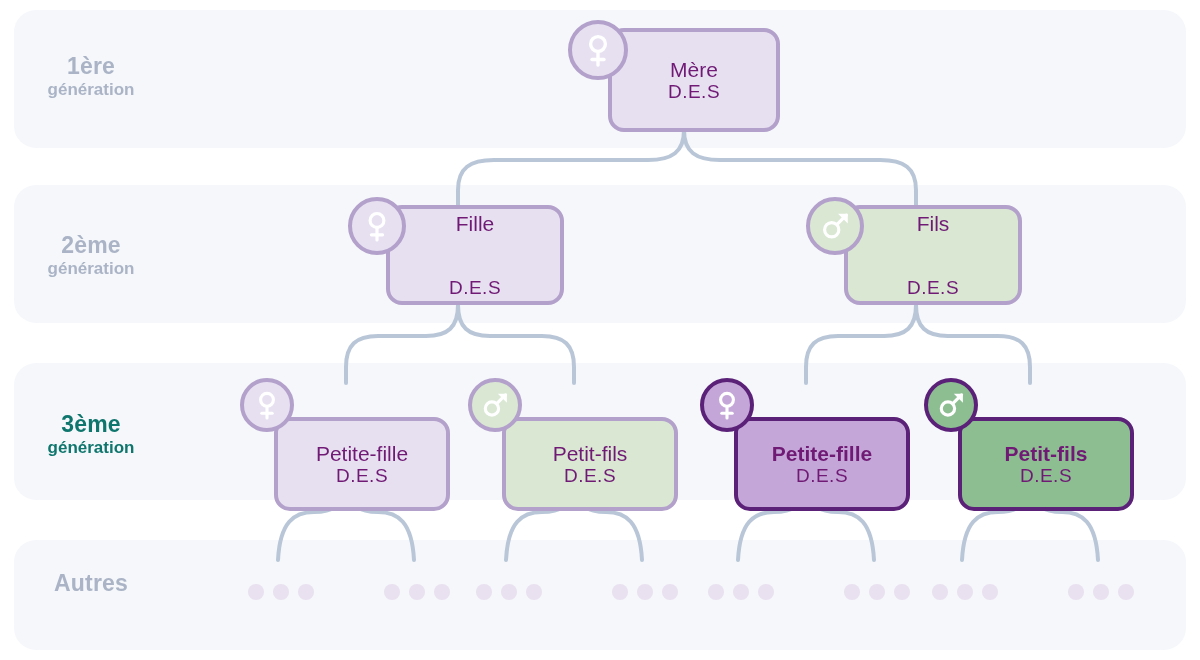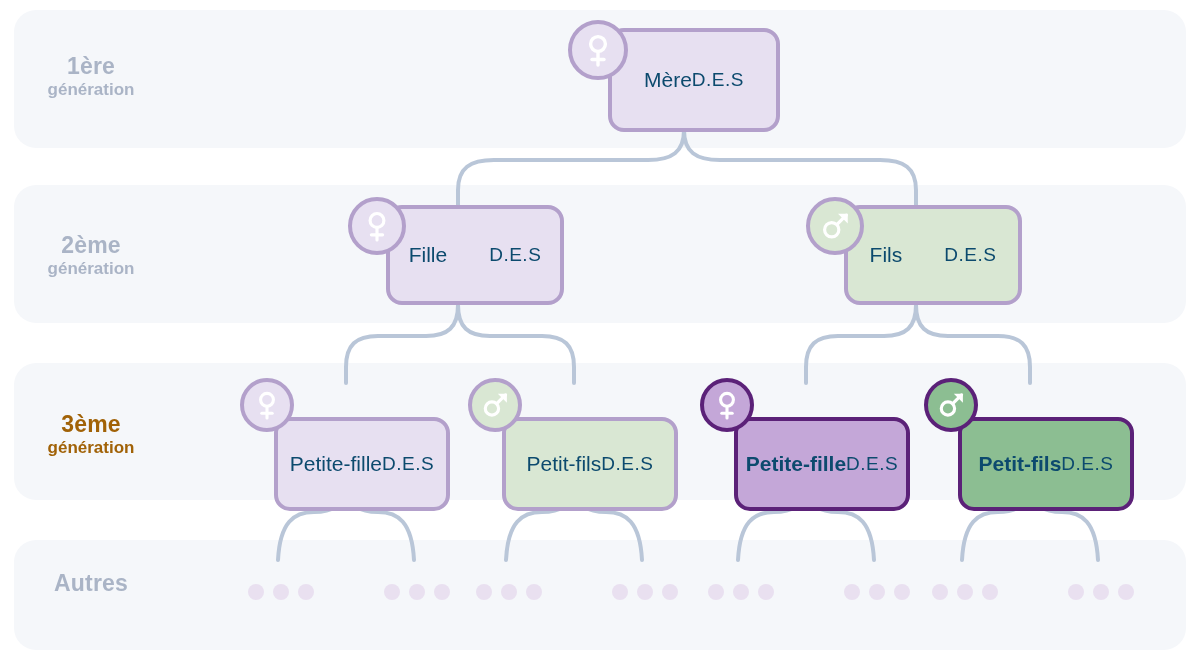--- a/index.html
+++ b/index.html
@@ -26,41 +26,41 @@
   
   .gen-label {
     position: absolute;
     left: 0; width: 182px;
     text-align: center;
     color: #aab4c6;
     line-height: 1.16;
   }
   .gen-label .ord  { display:block; font-size: 23px; font-weight: 700; letter-spacing: .2px; }
   .gen-label .word { display:block; font-size: 17px; font-weight: 700; }
-  .gen-label.active { color: #a16207; }
+  .gen-label.active { color: #0f766e; }
   #label-gen1   { top: 53px; }
   #label-gen2   { top: 232px; }
   #label-gen3   { top: 411px; }
   #label-others { top: 570px; }
 
   
   #wires { position: absolute; inset: 0; width: 1200px; height: 660px; }
 
   
   .node { position: absolute; }
   .node .box {
     position: absolute;
     border-radius: 16px;
     border: 4px solid #b3a0cb;
     background: #e7e0f1;
     display: flex;
-    flex-direction: row;
+    flex-direction: column;
     align-items: center;
     justify-content: center;
-    color: #0c4a6e;
+    color: #701a75;
     line-height: 1.12;
   }
   .node .name { font-size: 21px; font-weight: 400; white-space: nowrap; }
   .node .des  { font-size: 19px; font-weight: 400; letter-spacing: .5px; }
   .node .badge {
     position: absolute;
     left: 0; top: 0;
     border-radius: 50%;
     border: 4px solid #b3a0cb;
     background: #e7e0f1;

